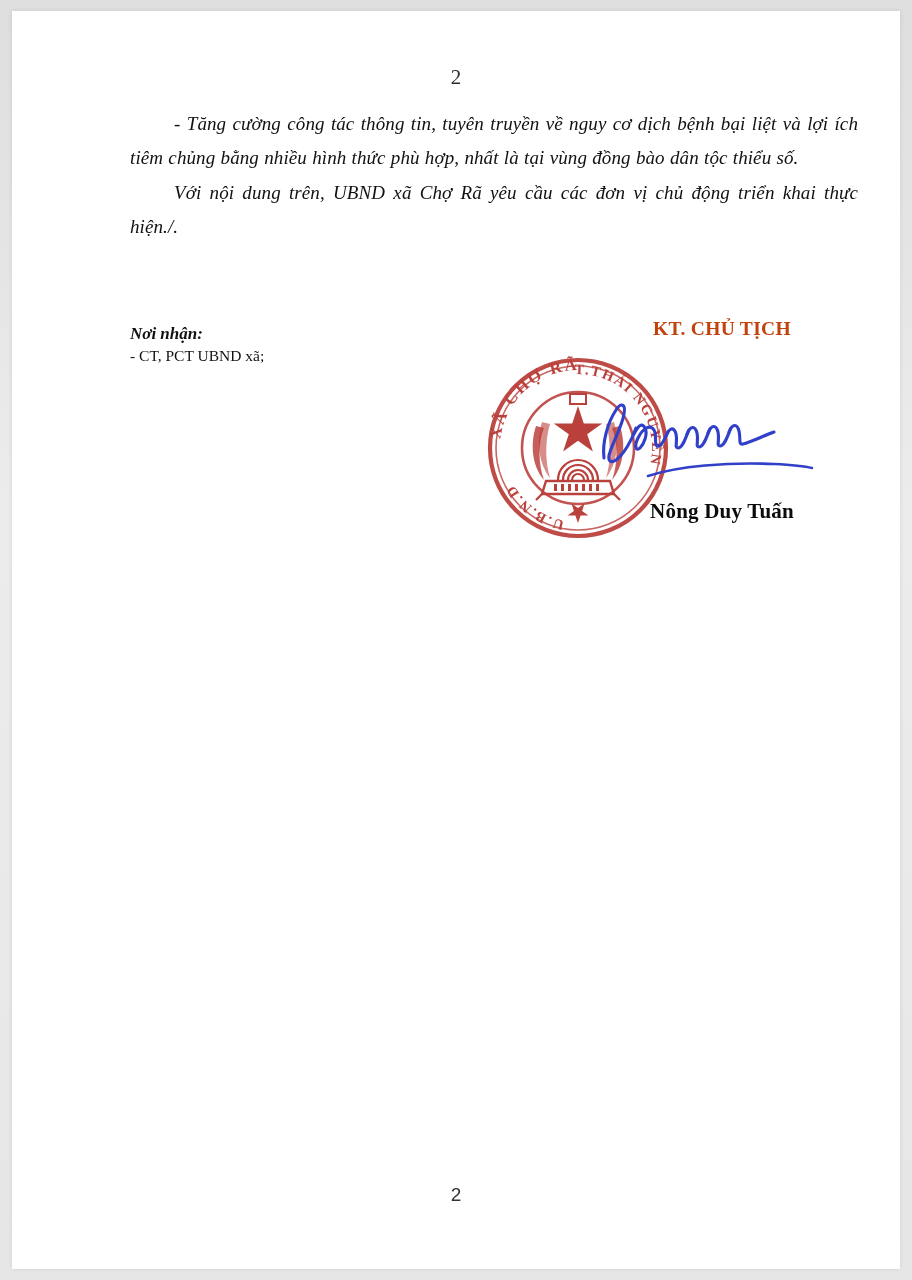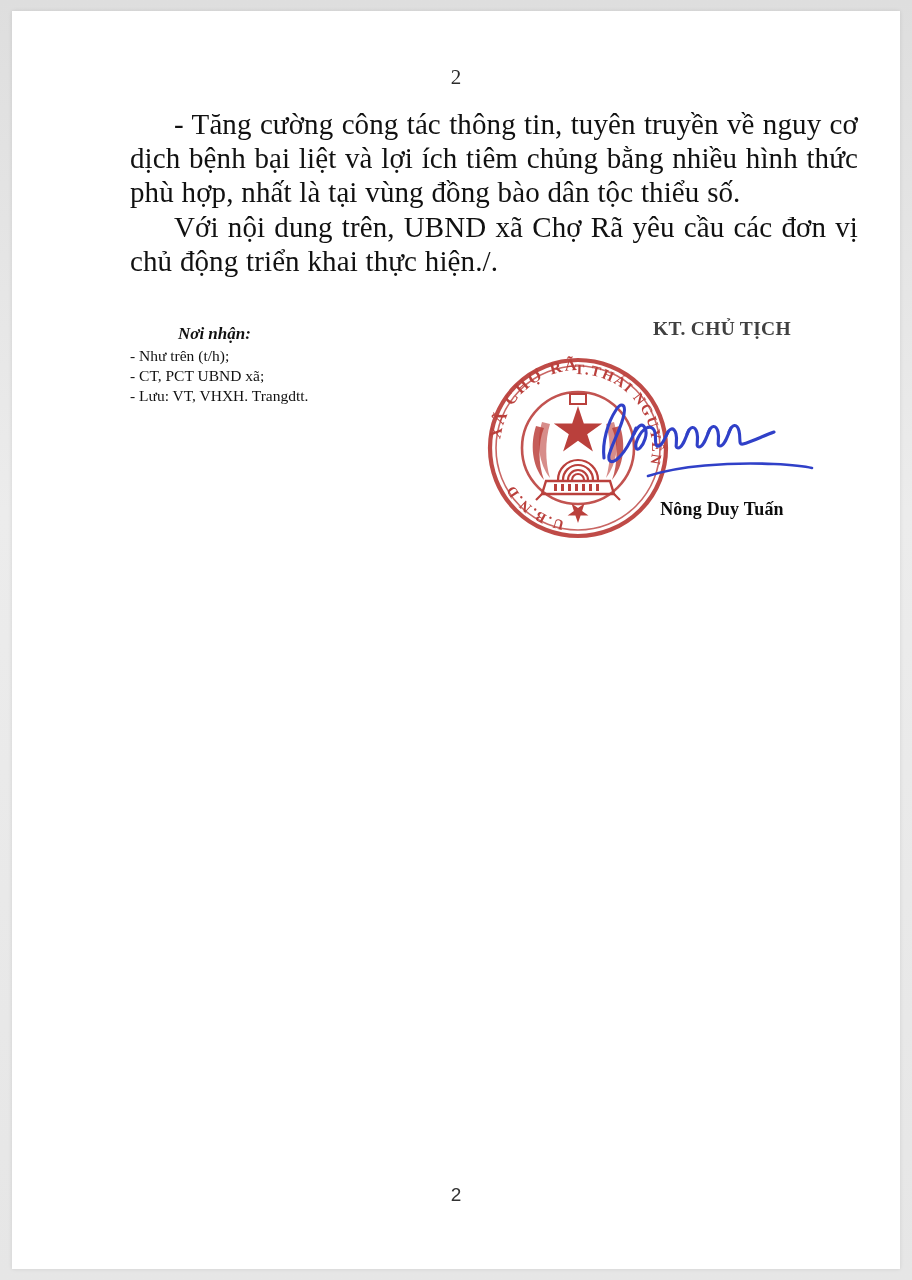--- a/index.html
+++ b/index.html
@@ -45,28 +45,29 @@
   }
 
   
   .body-text {
     position: absolute;
     left: 118px;
     top: 96px;
     width: 728px;
   }
   .para {
-    font-size: 29px;
+    font-size: 19px;
     line-height: 34px;
     color: #111111;
     text-align: justify;
     text-indent: 44px;
     margin: 0 0 1px 0;
     letter-spacing: 0.1px;
     word-spacing: 0.4px;
+    font-style: italic;
   }
   .para:last-child { margin-bottom: 7px; }
 
   
   .sig-area {
     position: absolute;
     left: 0;
     top: 305px;
     width: 888px;
     height: 230px;
@@ -79,21 +80,20 @@
     top: 8px;
     width: 330px;
   }
   .recipients-title {
     font-style: italic;
     font-weight: bold;
     font-size: 17px;
     color: #111;
     line-height: 20px;
     margin-bottom: 2px;
-    margin-left: 48px;
   }
   .recipients-list {
     list-style: none;
     margin: 0;
     padding: 0;
   }
   .recipients-list li {
     font-size: 15.5px;
     line-height: 20px;
     color: #111;
@@ -105,31 +105,31 @@
     position: absolute;
     left: 560px;
     top: 0;
     width: 300px;
     text-align: center;
   }
   .sig-title-1, .sig-title-2 {
     font-weight: bold;
     font-size: 19.5px;
     line-height: 25px;
-    color: #404040;
+    color: #c2410c;
     letter-spacing: 0.3px;
   }
   .sig-name {
     position: absolute;
     left: 560px;
     top: 183px;
     width: 300px;
     text-align: center;
     font-weight: bold;
-    font-size: 18px;
+    font-size: 21px;
     color: #0c0c0c;
     letter-spacing: 0.2px;
   }
 
   
   .stamp {
     position: absolute;
     left: 466px;
     top: 32px;
     width: 200px;
@@ -171,23 +171,21 @@
     <div class="body-text">
       <p class="para">- Tăng cường công tác thông tin, tuyên truyền về nguy cơ dịch bệnh bại liệt và lợi ích tiêm chủng bằng nhiều hình thức phù hợp, nhất là tại vùng đồng bào dân tộc thiểu số.</p>
       <p class="para">Với nội dung trên, UBND xã Chợ Rã yêu cầu các đơn vị chủ động triển khai thực hiện./.</p>
     </div>
 
     <div class="sig-area">
 
       <div class="recipients">
         <div class="recipients-title">Nơi nhận:</div>
         <ul class="recipients-list">
-          <li>- Như trên (t/h);</li>
           <li>- CT, PCT UBND xã;</li>
-          <li>- Lưu: VT, VHXH. Trangdtt.</li>
         </ul>
       </div>
 
       <div class="signature-block">
         <div class="sig-title-1">KT. CHỦ TỊCH</div>
       </div>
 
       <div class="stamp">
         <svg width="200" height="200" viewBox="0 0 200 200" xmlns="http://www.w3.org/2000/svg">
           <defs>

